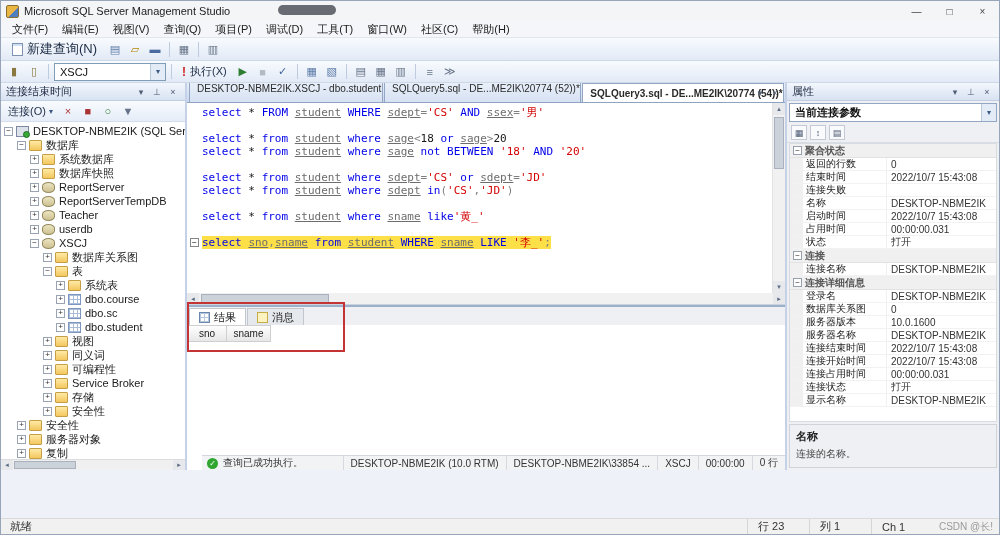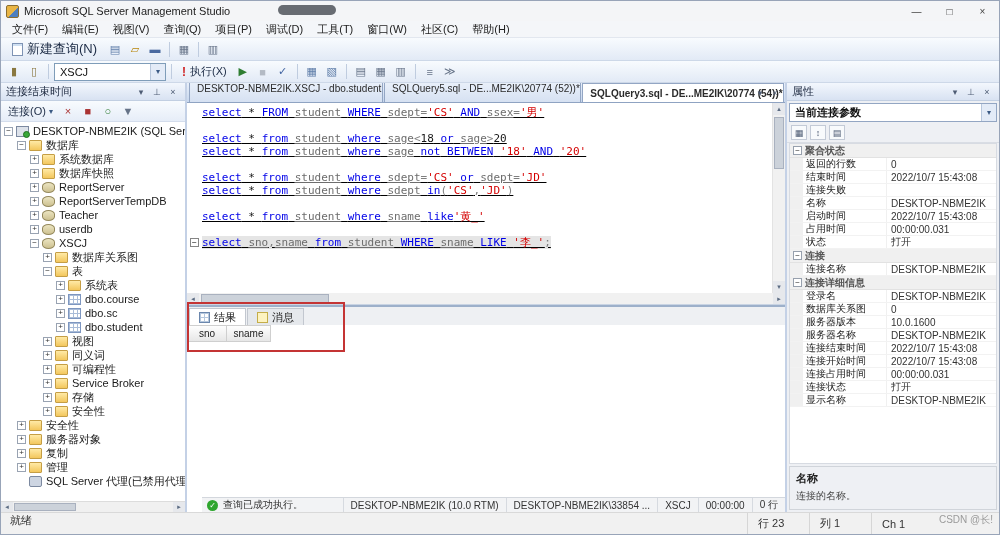--- a/index.html
+++ b/index.html
@@ -65,22 +65,22 @@
   .center{flex:1;display:flex;flex-direction:column;min-width:0;background:#fff;position:relative;border-right:2px solid #c4d1e6;}
   .tabstrip{height:20px;background:linear-gradient(#e8effa,#c7d7ee);display:flex;align-items:flex-end;padding-left:2px;border-bottom:1px solid #8fa3c2;overflow:hidden;flex:none;}
   .doc-tab{height:29px;display:inline-flex;align-items:center;padding:0 7px;font-size:10px;color:#2a2a2a;background:linear-gradient(#f1f6fd,#d6e1f2);border:1px solid #93a6c4;border-bottom:none;margin-right:1px;white-space:nowrap;overflow:hidden;max-width:205px;}
   .doc-tab.active{background:#fff;font-weight:bold;height:19px;}
   .tab-icons{position:absolute;top:3px;right:3px;display:flex;gap:1px;z-index:3;}
   .editor-wrap{height:190px;display:flex;flex:none;background:#fff;}
   .code{flex:1;padding-top:3px;font-family:"DejaVu Sans Mono","Liberation Mono",monospace;overflow:hidden;background:#fff;}
   .code-line{height:13px;line-height:13px;font-size:11px;display:flex;white-space:pre;}
   .fold-cell{width:15px;flex:none;display:inline-flex;align-items:center;}
   .fold-box{width:9px;height:9px;border:1px solid #858585;background:#fff;font-size:8px;color:#333;display:inline-flex;align-items:center;justify-content:center;margin-left:3px;line-height:1;}
-  .line-text{display:inline-block;text-decoration:underline;}
-  .code-line.sel .line-text{background:#e5e5e5;}
+  .line-text{display:inline-block;}
+  .code-line.sel .line-text{background:#fde047;}
   .tok-k{color:#0000e8;}
   .tok-s{color:#d40000;}
   .tok-i{color:#6d6d6d;text-decoration:underline;}
   .tok-o{color:#7f7f7f;}
   .tok-p{color:#161616;}
   .vscroll{width:13px;background:#f1f1f1;border-left:1px solid #e3e3e3;position:relative;flex:none;}
   .vscroll .thumb{position:absolute;top:14px;left:1px;width:10px;height:52px;background:#ccd2da;border:1px solid #a9b1bf;}
   .varr{position:absolute;left:0;width:100%;height:12px;display:flex;align-items:center;justify-content:center;font-size:7px;color:#5b6b82;background:#e6e8ec;}
   .varr.down{bottom:0;}
   .varr:not(.down){top:0;}
@@ -114,21 +114,21 @@
   .prop-cat{height:14px;background:#f0f0f0;display:flex;align-items:center;font-weight:bold;color:#555;border-bottom:1px solid #e2e2e2;}
   .cat-box{width:9px;height:9px;border:1px solid #97a0ad;background:#fff;font-size:8px;font-weight:normal;display:inline-flex;align-items:center;justify-content:center;margin:0 3px;line-height:1;color:#333;}
   .prop-row{height:13px;display:flex;border-bottom:1px solid #f2f2f2;background:linear-gradient(90deg,#f0f0f0 13px,#fff 13px);}
   .prop-name{width:97px;padding-left:16px;border-right:1px solid #f0f0f0;display:inline-flex;align-items:center;color:#222;white-space:nowrap;overflow:hidden;}
   .prop-value{flex:1;padding-left:4px;display:inline-flex;align-items:center;color:#333;white-space:nowrap;overflow:hidden;}
   .props-desc{height:44px;margin:2px;border:1px solid #d0d4da;background:#eef0f4;padding:4px 6px;font-size:10px;flex:none;}
   .desc-title{font-weight:bold;font-size:11px;color:#222;}
   .desc-text{color:#444;margin-top:3px;}
 
   
-  .statusbar{height:22px;background:#f1f1f1;border-top:1px solid #d9d9d9;display:flex;font-size:11px;color:#333;flex:none;}
+  .statusbar{height:16px;background:#f1f1f1;border-top:1px solid #d9d9d9;display:flex;align-items:center;font-size:11px;color:#333;flex:none;margin-top:48px;}
   .sb-ready{padding:0 9px;white-space:nowrap;}
   .sb-spacer{flex:1;}
   .sb-seg{border-left:1px solid #d6d6d6;padding:0 10px;height:100%;display:inline-flex;align-items:center;min-width:62px;white-space:nowrap;}
   .watermark{color:#9a9a9a;font-size:10px;padding:0 6px;white-space:nowrap;}
 </style>
 </head>
 <body>
 
 <div class="window">
 

